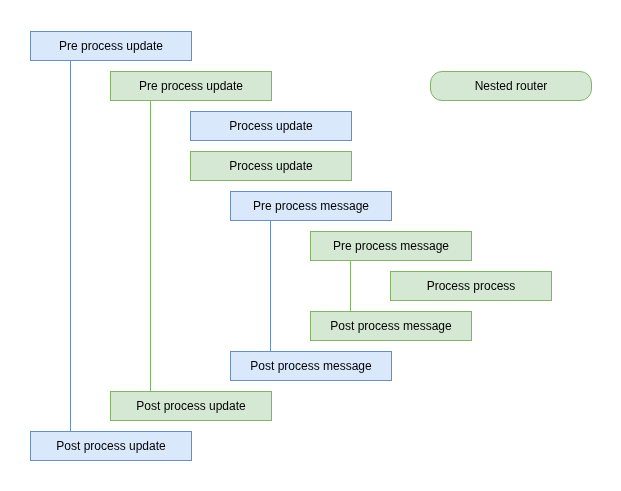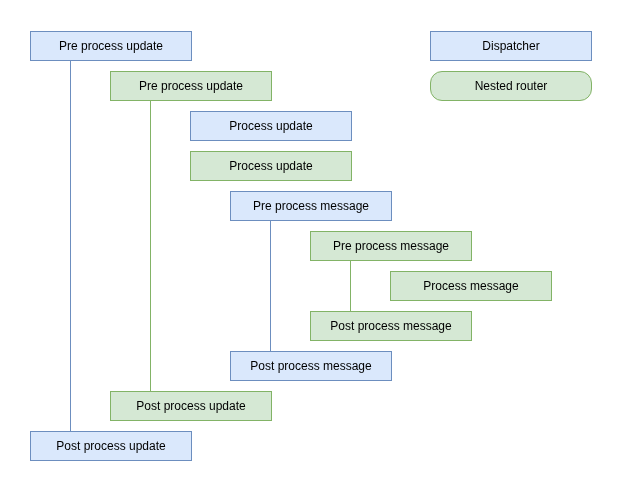--- a/index.html
+++ b/index.html
@@ -50,35 +50,34 @@
 
 <div class="canvas">
 
   <div class="connector blue" style="left:70px;  top:61px;  height:370px;"></div>
   <div class="connector green" style="left:150px; top:101px; height:290px;"></div>
   <div class="connector blue" style="left:270px; top:221px; height:130px;"></div>
   <div class="connector green" style="left:350px; top:261px; height:50px;"></div>
 
   <div class="node blue" style="left:30px;  top:31px;">Pre process update</div>
 
-  <div class="node blue" style="left:430px; top:31px;">Dispatcher</div>
 
   <div class="node green" style="left:110px; top:71px;">Pre process update</div>
 
   <div class="node green" style="left:430px; top:71px;border-radius:12px;">Nested router</div>
 
   <div class="node blue" style="left:190px; top:111px;">Process update</div>
 
   <div class="node green" style="left:190px; top:151px;">Process update</div>
 
   <div class="node blue" style="left:230px; top:191px;">Pre process message</div>
 
   <div class="node green" style="left:310px; top:231px;">Pre process message</div>
 
-  <div class="node green" style="left:390px; top:271px;">Process message</div>
+  <div class="node green" style="left:390px; top:271px;">Process process</div>
 
   <div class="node green" style="left:310px; top:311px;">Post process message</div>
 
   <div class="node blue" style="left:230px; top:351px;">Post process message</div>
 
   <div class="node green" style="left:110px; top:391px;">Post process update</div>
 
   <div class="node blue" style="left:30px;  top:431px;">Post process update</div>
 
 </div>

